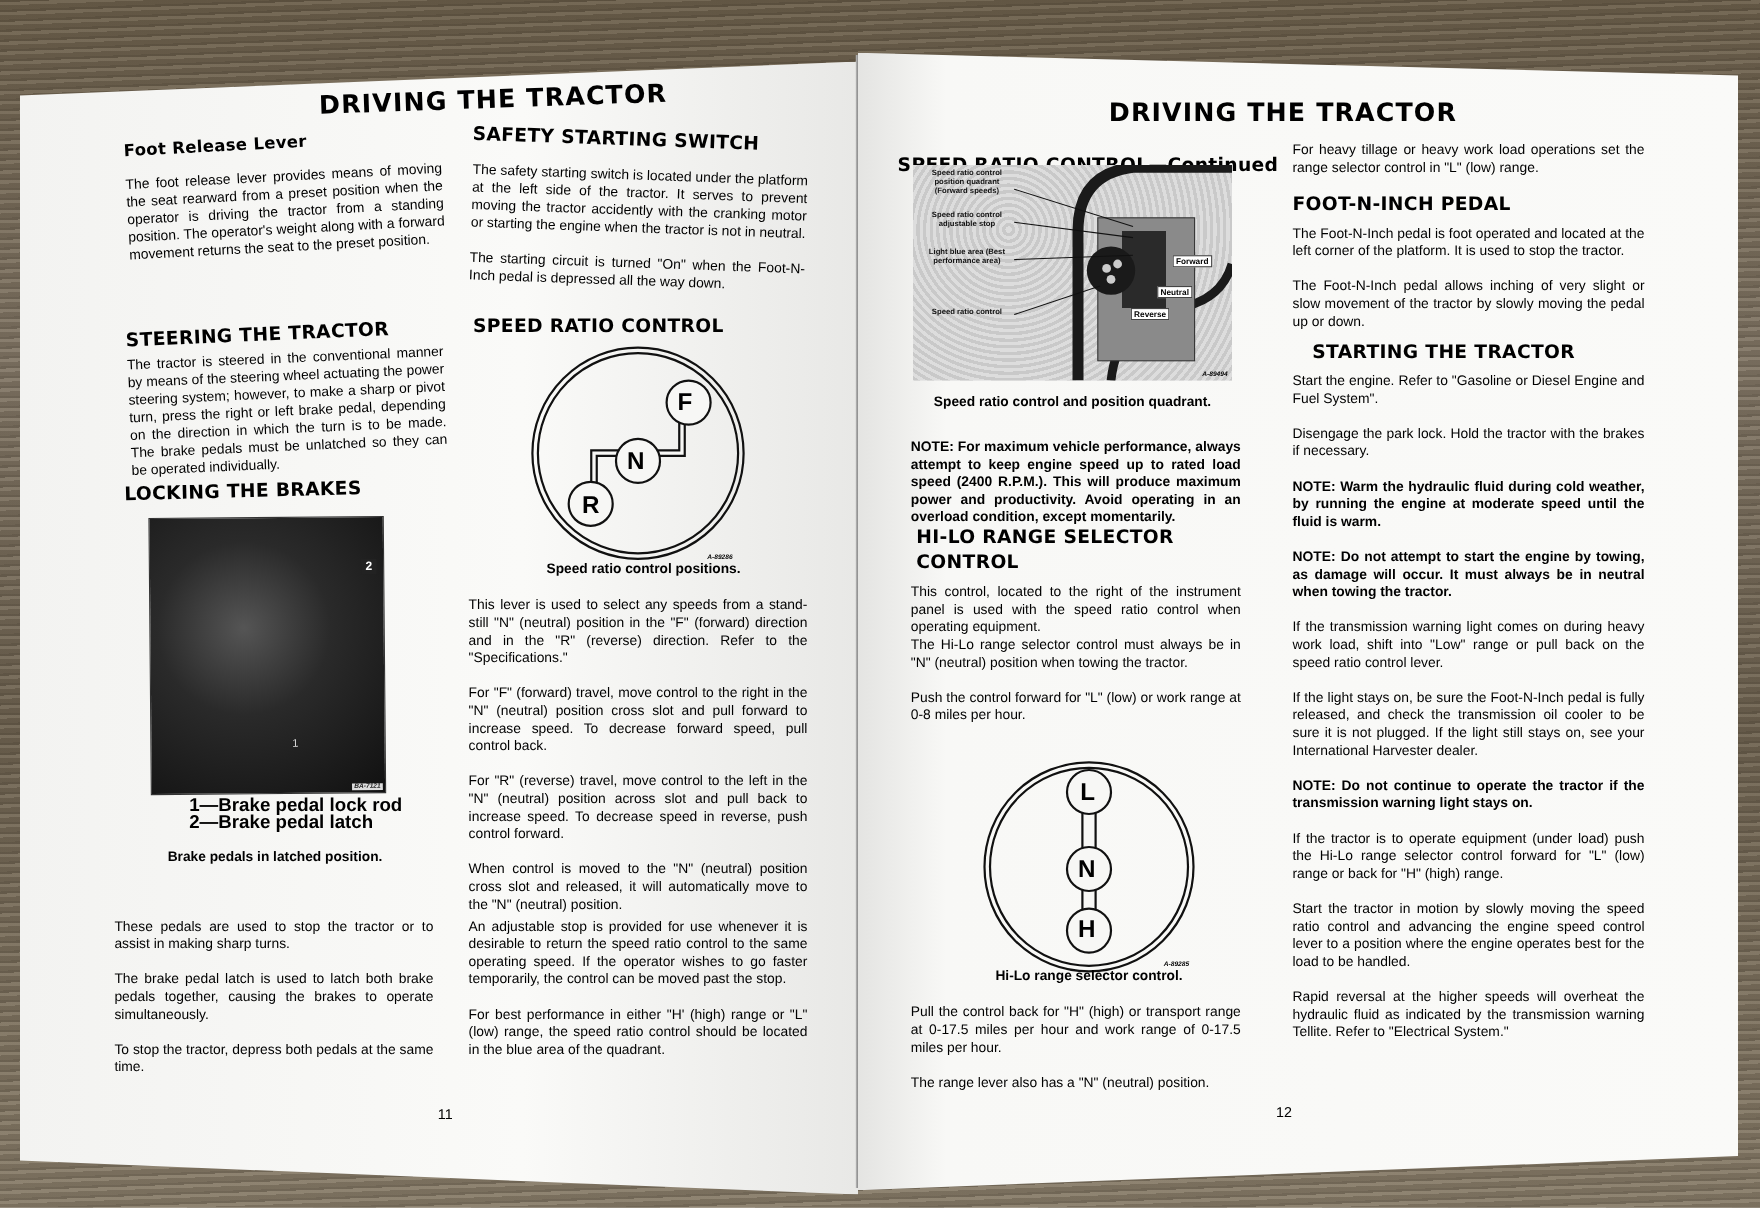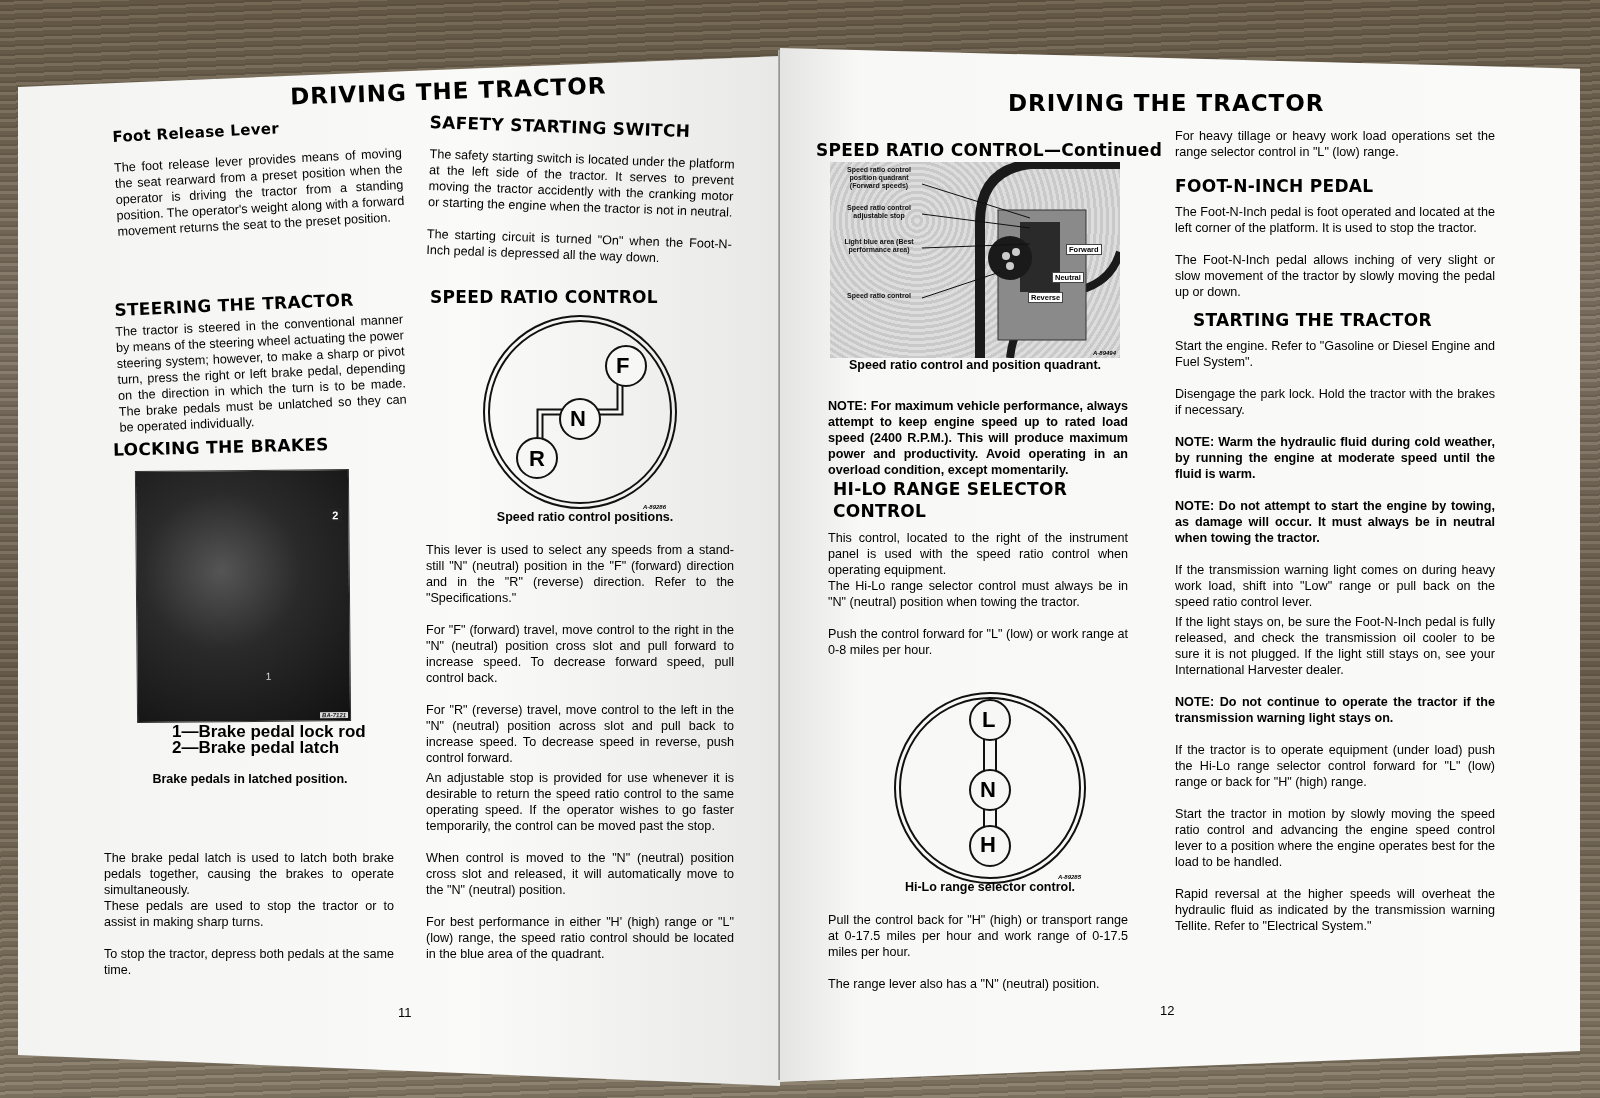--- a/index.html
+++ b/index.html
@@ -67,22 +67,22 @@
     <div class="abs small-id" style="right:2px;bottom:2px;background:#ddd;color:#222;padding:0 2px;">BA-7121</div>
   </div>
 
   <div class="abs" style="left:172px;top:724px;font-size:17px;font-weight:bold;line-height:16px;">
     <div>1—Brake pedal lock rod</div>
     <div>2—Brake pedal latch</div>
   </div>
   <div class="abs caption" style="left:140px;top:772px;width:220px;">Brake pedals in latched position.</div>
 
   <div class="abs" style="left:104px;top:834px;width:290px;">
+    <div class="body">These pedals are used to stop the tractor or to assist in making sharp turns.</div>
     <div class="body" style="margin-top:16px;">The brake pedal latch is used to latch both brake pedals together, causing the brakes to operate simultaneously.</div>
-    <div class="body">These pedals are used to stop the tractor or to assist in making sharp turns.</div>
     <div class="body" style="margin-top:16px;">To stop the tractor, depress both pedals at the same time.</div>
   </div>
 
   <div class="abs pnum" style="left:398px;top:1005px;">11</div>
 
   <div class="abs h2" style="left:430px;top:112px;transform:rotate(2deg);transform-origin:left top;">SAFETY STARTING SWITCH</div>
   <div class="abs" style="left:430px;top:146px;width:305px;transform:rotate(2deg);transform-origin:left top;">
     <div class="body">The safety starting switch is located under the platform at the left side of the tractor. It serves to prevent moving the tractor accidently with the cranking motor or starting the engine when the tractor is not in neutral.</div>
     <div class="body" style="margin-top:16px;">The starting circuit is turned "On" when the Foot-N-Inch pedal is depressed all the way down.</div>
   </div>
@@ -101,34 +101,34 @@
   <div class="abs" style="left:616px;top:353px;font-size:22px;font-weight:bold;">F</div>
   <div class="abs" style="left:570px;top:406px;font-size:22px;font-weight:bold;">N</div>
   <div class="abs" style="left:529px;top:446px;font-size:22px;font-weight:bold;">R</div>
   <div class="abs small-id" style="left:643px;top:504px;">A-89286</div>
   <div class="abs caption" style="left:480px;top:510px;width:210px;">Speed ratio control positions.</div>
 
   <div class="abs" style="left:426px;top:542px;width:308px;">
     <div class="body">This lever is used to select any speeds from a stand-still "N" (neutral) position in the "F" (forward) direction and in the "R" (reverse) direction. Refer to the "Specifications."</div>
     <div class="body" style="margin-top:16px;">For "F" (forward) travel, move control to the right in the "N" (neutral) position cross slot and pull forward to increase speed. To decrease forward speed, pull control back.</div>
     <div class="body" style="margin-top:16px;">For "R" (reverse) travel, move control to the left in the "N" (neutral) position across slot and pull back to increase speed. To decrease speed in reverse, push control forward.</div>
+    <div class="body" style="margin-top:16px;">When control is moved to the "N" (neutral) position cross slot and released, it will automatically move to the "N" (neutral) position.</div>
     <div class="body" style="margin-top:4px;">An adjustable stop is provided for use whenever it is desirable to return the speed ratio control to the same operating speed. If the operator wishes to go faster temporarily, the control can be moved past the stop.</div>
-    <div class="body" style="margin-top:16px;">When control is moved to the "N" (neutral) position cross slot and released, it will automatically move to the "N" (neutral) position.</div>
     <div class="body" style="margin-top:16px;">For best performance in either "H' (high) range or "L" (low) range, the speed ratio control should be located in the blue area of the quadrant.</div>
   </div>
 </div>
 
 <div class="page page-right"></div>
 
 <div>
   <div class="abs title" style="left:1008px;top:90px;">DRIVING THE TRACTOR</div>
 
   <div class="abs h2" style="left:816px;top:124px;margin-top:16px;">SPEED RATIO CONTROL—Continued</div>
 
-  <div class="quadrant-photo" style="left:830px;top:150px;width:290px;height:196px;margin-top:12px;">
+  <div class="quadrant-photo" style="left:830px;top:150px;width:290px;height:196px;">
     <svg class="abs" style="left:0;top:0;" width="290" height="196" viewBox="0 0 290 196">
       <path d="M150 196 L150 60 Q150 8 200 2 L290 2" fill="none" stroke="#1a1a1a" stroke-width="10"></path>
       <path d="M180 196 Q186 140 240 130 Q280 124 290 90" fill="none" stroke="#1a1a1a" stroke-width="8"></path>
       <rect x="168" y="48" width="88" height="130" fill="#8a8a8a" stroke="#333"></rect>
       <rect x="190" y="60" width="40" height="70" fill="#2a2a2a"></rect>
       <circle cx="180" cy="96" r="22" fill="#1a1a1a"></circle>
       <circle cx="176" cy="94" r="4" fill="#ccc"></circle>
         <circle cx="186" cy="90" r="4" fill="#ccc"></circle>
         <circle cx="180" cy="104" r="4" fill="#ccc"></circle>
       <line x1="92" y1="22" x2="200" y2="56" stroke="#111" stroke-width="1"></line>
@@ -185,19 +185,19 @@
     <div class="body">For heavy tillage or heavy work load operations set the range selector control in "L" (low) range.</div>
     <div class="h2" style="margin-top:16px;">FOOT-N-INCH PEDAL</div>
     <div class="body" style="margin-top:8px;">The Foot-N-Inch pedal is foot operated and located at the left corner of the platform. It is used to stop the tractor.</div>
     <div class="body" style="margin-top:16px;">The Foot-N-Inch pedal allows inching of very slight or slow movement of the tractor by slowly moving the pedal up or down.</div>
     <div class="h2" style="margin-top:10px;margin-left:18px;">STARTING THE TRACTOR</div>
     <div class="body" style="margin-top:8px;">Start the engine. Refer to "Gasoline or Diesel Engine and Fuel System".</div>
     <div class="body" style="margin-top:16px;">Disengage the park lock. Hold the tractor with the brakes if necessary.</div>
     <div class="body bold" style="margin-top:16px;">NOTE: Warm the hydraulic fluid during cold weather, by running the engine at moderate speed until the fluid is warm.</div>
     <div class="body bold" style="margin-top:16px;">NOTE: Do not attempt to start the engine by towing, as damage will occur. It must always be in neutral when towing the tractor.</div>
     <div class="body" style="margin-top:16px;">If the transmission warning light comes on during heavy work load, shift into "Low" range or pull back on the speed ratio control lever.</div>
-    <div class="body" style="margin-top:4px;">If the light stays on, be sure the Foot-N-Inch pedal is fully released, and check the transmission oil cooler to be sure it is not plugged. If the light still stays on, see your International Harvester dealer.</div>
+    <div class="body" style="margin-top:16px;">If the light stays on, be sure the Foot-N-Inch pedal is fully released, and check the transmission oil cooler to be sure it is not plugged. If the light still stays on, see your International Harvester dealer.</div>
     <div class="body bold" style="margin-top:16px;">NOTE: Do not continue to operate the tractor if the transmission warning light stays on.</div>
     <div class="body" style="margin-top:16px;">If the tractor is to operate equipment (under load) push the Hi-Lo range selector control forward for "L" (low) range or back for "H" (high) range.</div>
     <div class="body" style="margin-top:16px;">Start the tractor in motion by slowly moving the speed ratio control and advancing the engine speed control lever to a position where the engine operates best for the load to be handled.</div>
     <div class="body" style="margin-top:16px;">Rapid reversal at the higher speeds will overheat the hydraulic fluid as indicated by the transmission warning Tellite. Refer to "Electrical System."</div>
   </div>
 </div>
 
 </body></html>

